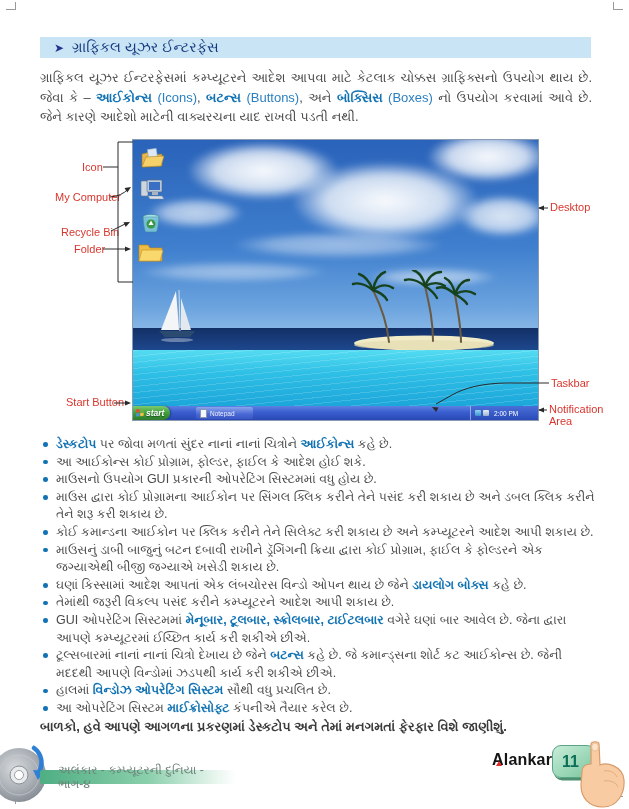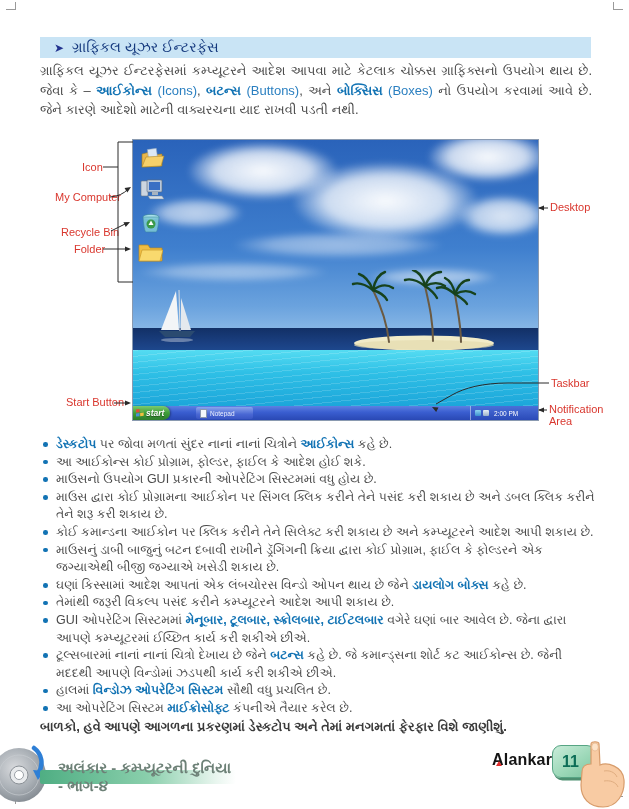--- a/index.html
+++ b/index.html
@@ -15,21 +15,21 @@
   .crop.tr{left:613px;top:2px;border-left:1px solid #9a9a9a;border-bottom:1px solid #9a9a9a;}
   .crop.bl{left:6px;top:796px;border-right:1px solid #9a9a9a;border-top:1px solid #9a9a9a;}
   .crop.br{left:613px;top:796px;border-left:1px solid #9a9a9a;border-top:1px solid #9a9a9a;}
 
   
   .header-bar{left:40px;top:37px;width:551px;height:21px;background:#c9e4f5;display:flex;align-items:center;padding-left:14px;box-sizing:border-box;gap:8px;}
   .header-arrow{color:#23338f;font-size:12px;line-height:1;}
   .header-title{color:#15397e;font-size:14.5px;font-weight:normal;}
 
   
-  .intro{left:40px;top:61px;width:552px;font-size:13px;line-height:19.5px;color:#4a4a4a;text-align:justify;}
+  .intro{left:40px;top:68px;width:552px;font-size:13px;line-height:19.5px;color:#4a4a4a;text-align:justify;}
   .run-n{color:#4a4a4a;}
   .run-kw{color:#1273b4;font-weight:bold;}
   .run-en{color:#2a7fc0;}
 
   
   .desktop{left:132px;top:139px;width:405px;height:280px;overflow:hidden;border:1px solid #8a9ab0;box-sizing:content-box;background:#2a66bd;}
   .sky{position:absolute;left:0;top:0;width:405px;height:196px;background:linear-gradient(180deg,#2a63ba 0%,#3f7fce 55%,#6ba3de 85%,#8fbce8 100%);}
   .cloud{position:absolute;border-radius:50%;background:radial-gradient(ellipse at center,rgba(255,255,255,0.97) 0%,rgba(255,255,255,0.75) 45%,rgba(255,255,255,0) 72%);filter:blur(3px);}
   .sea{position:absolute;left:0;top:188px;width:405px;height:24px;background:linear-gradient(180deg,#123066 0%,#1a3f80 60%,#1e4a90 100%);}
   .water{position:absolute;left:0;top:210px;width:405px;height:56px;background:linear-gradient(180deg,#55dcf2 0%,#2fc0e6 40%,#1ca6da 100%);}
@@ -60,21 +60,21 @@
   #leads{position:absolute;left:0;top:0;width:629px;height:809px;pointer-events:none;z-index:6;}
 
   
   .bullets{left:40px;top:436px;width:557px;font-size:12.5px;line-height:17.6px;color:#4a4a4a;}
   .bullet-item{position:relative;padding-left:16px;}
   .bullet-dot{position:absolute;left:3px;top:6.2px;width:4.6px;height:4.6px;border-radius:50%;background:#1273b4;}
   .closing{font-weight:bold;color:#3a3a3a;font-size:13px;}
 
   
   .footer-bar{left:40px;top:770px;width:196px;height:14px;border-radius:2px;background:linear-gradient(90deg,#4fae83 0%,#8acfac 55%,#e9f6ef 90%,rgba(255,255,255,0) 100%);display:flex;align-items:center;padding-left:18px;box-sizing:border-box;}
-  .footer-series{font-size:15px;color:#6d8177;font-weight:bold;}
+  .footer-series{font-size:12px;color:#6d8177;}
   .cd{left:-8px;top:744px;width:60px;height:62px;}
   .logo{left:492px;top:751px;font-size:16px;font-weight:bold;color:#141414;letter-spacing:0.2px;position:absolute;}
   .logo .red-tri{position:absolute;left:3.5px;bottom:3px;width:0;height:0;border-left:3.5px solid transparent;border-right:3.5px solid transparent;border-bottom:5px solid #e02c2c;}
   .logo .reg{font-size:5px;vertical-align:top;font-weight:normal;}
   .page-key{left:552px;top:745px;width:44px;height:33px;border-radius:9px;background:linear-gradient(145deg,#c9ecd9 0%,#9cd8b8 55%,#7cc4a0 100%);border:1.5px solid #57a584;box-shadow:1.5px 2.5px 0 #4d8f70;display:flex;align-items:center;box-sizing:border-box;padding-left:9px;}
   .page-num{color:#0d6e57;font-size:16px;font-weight:bold;}
   .hand{left:571px;top:741px;width:58px;height:68px;z-index:8;}
 </style>
 </head>
 <body>

